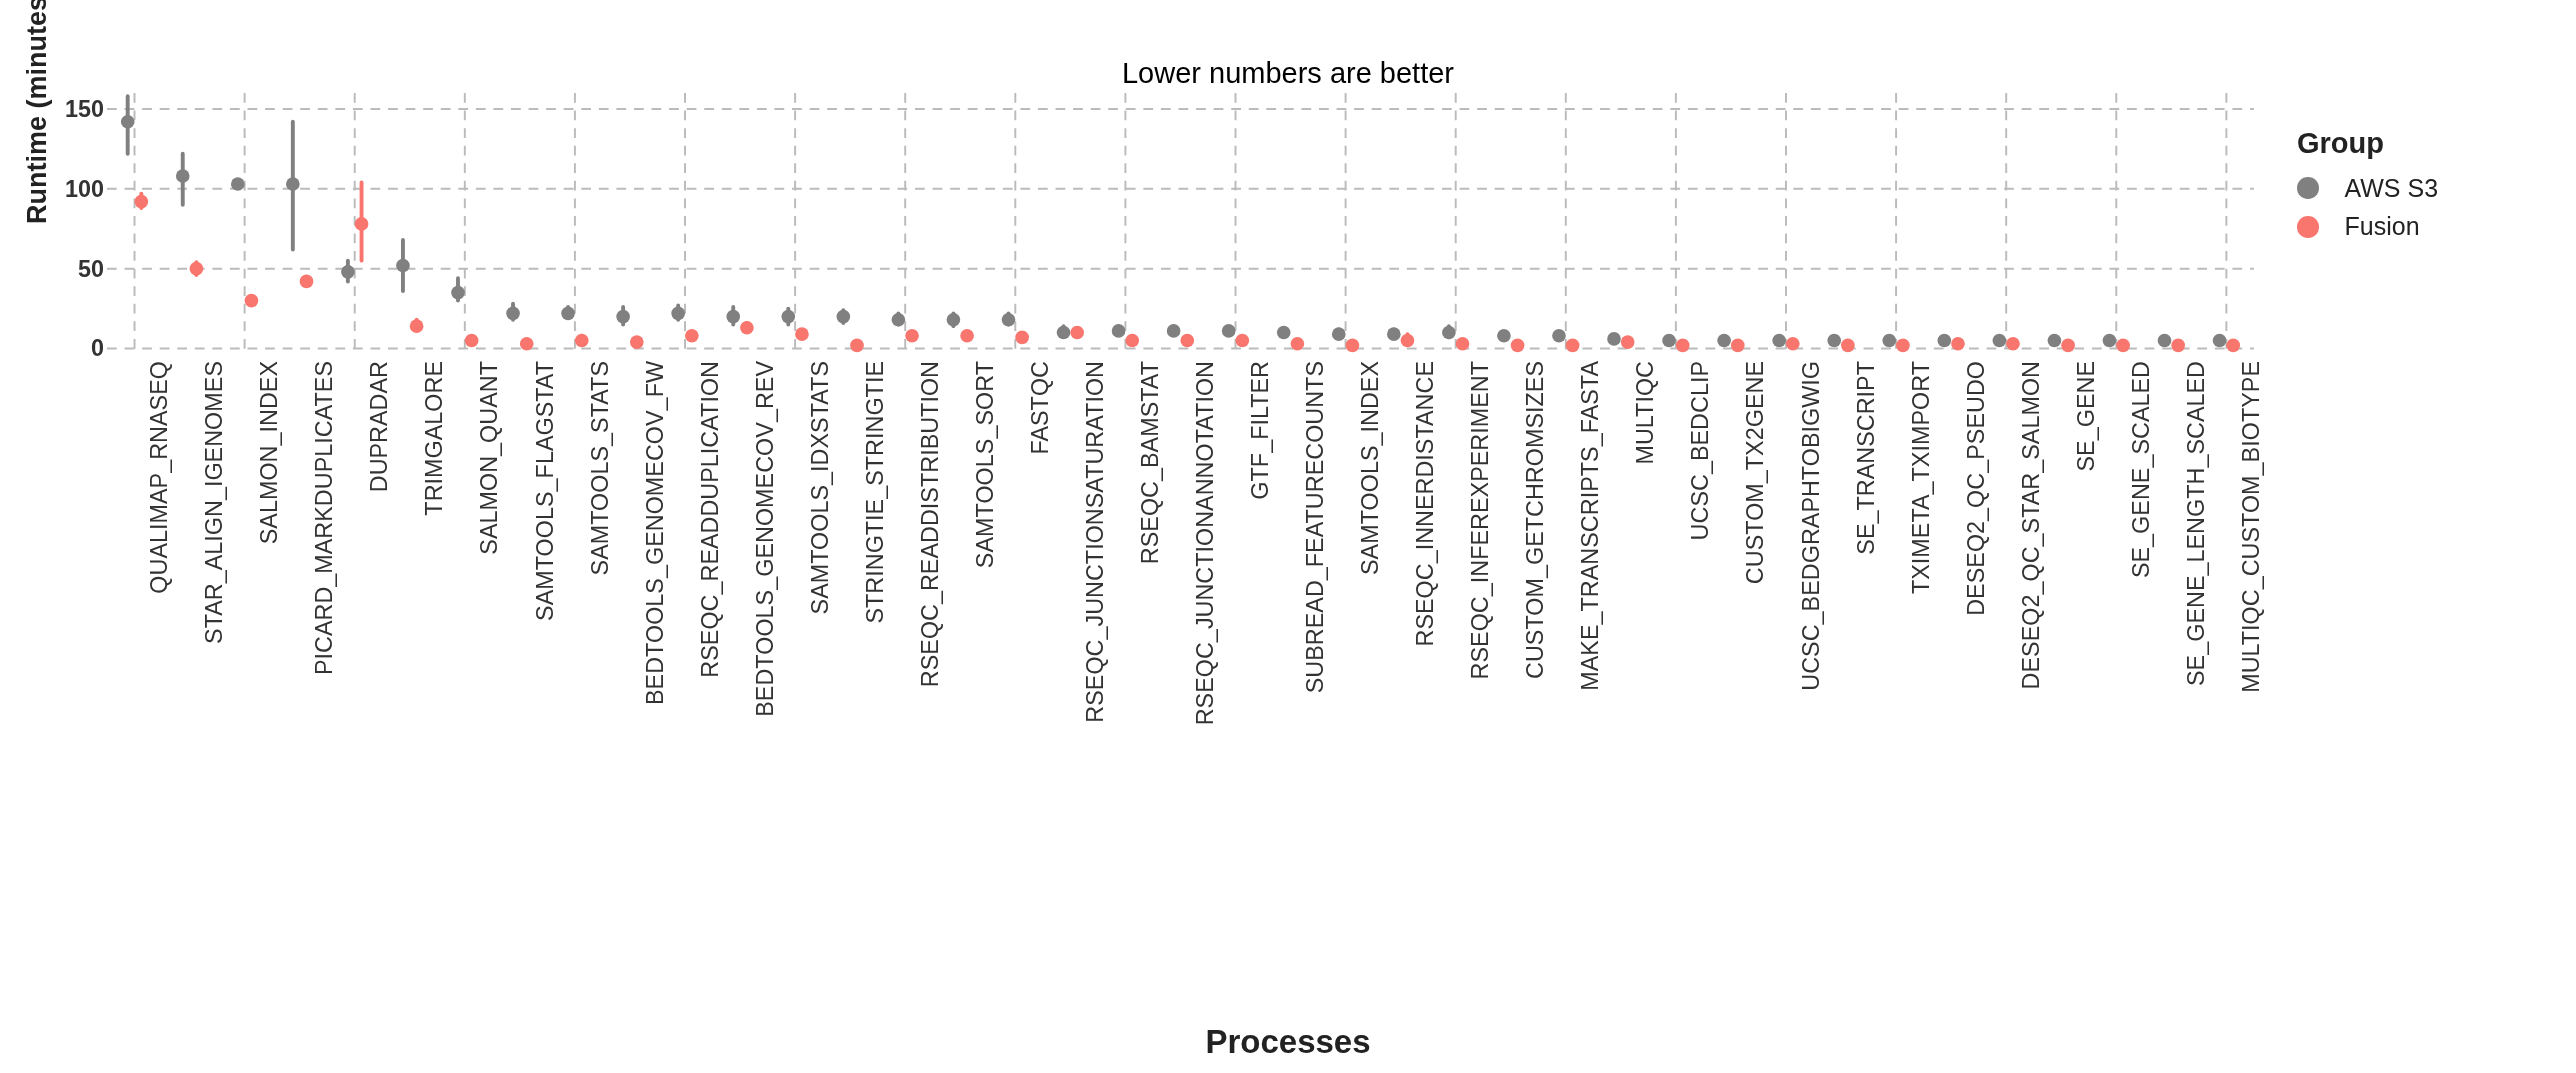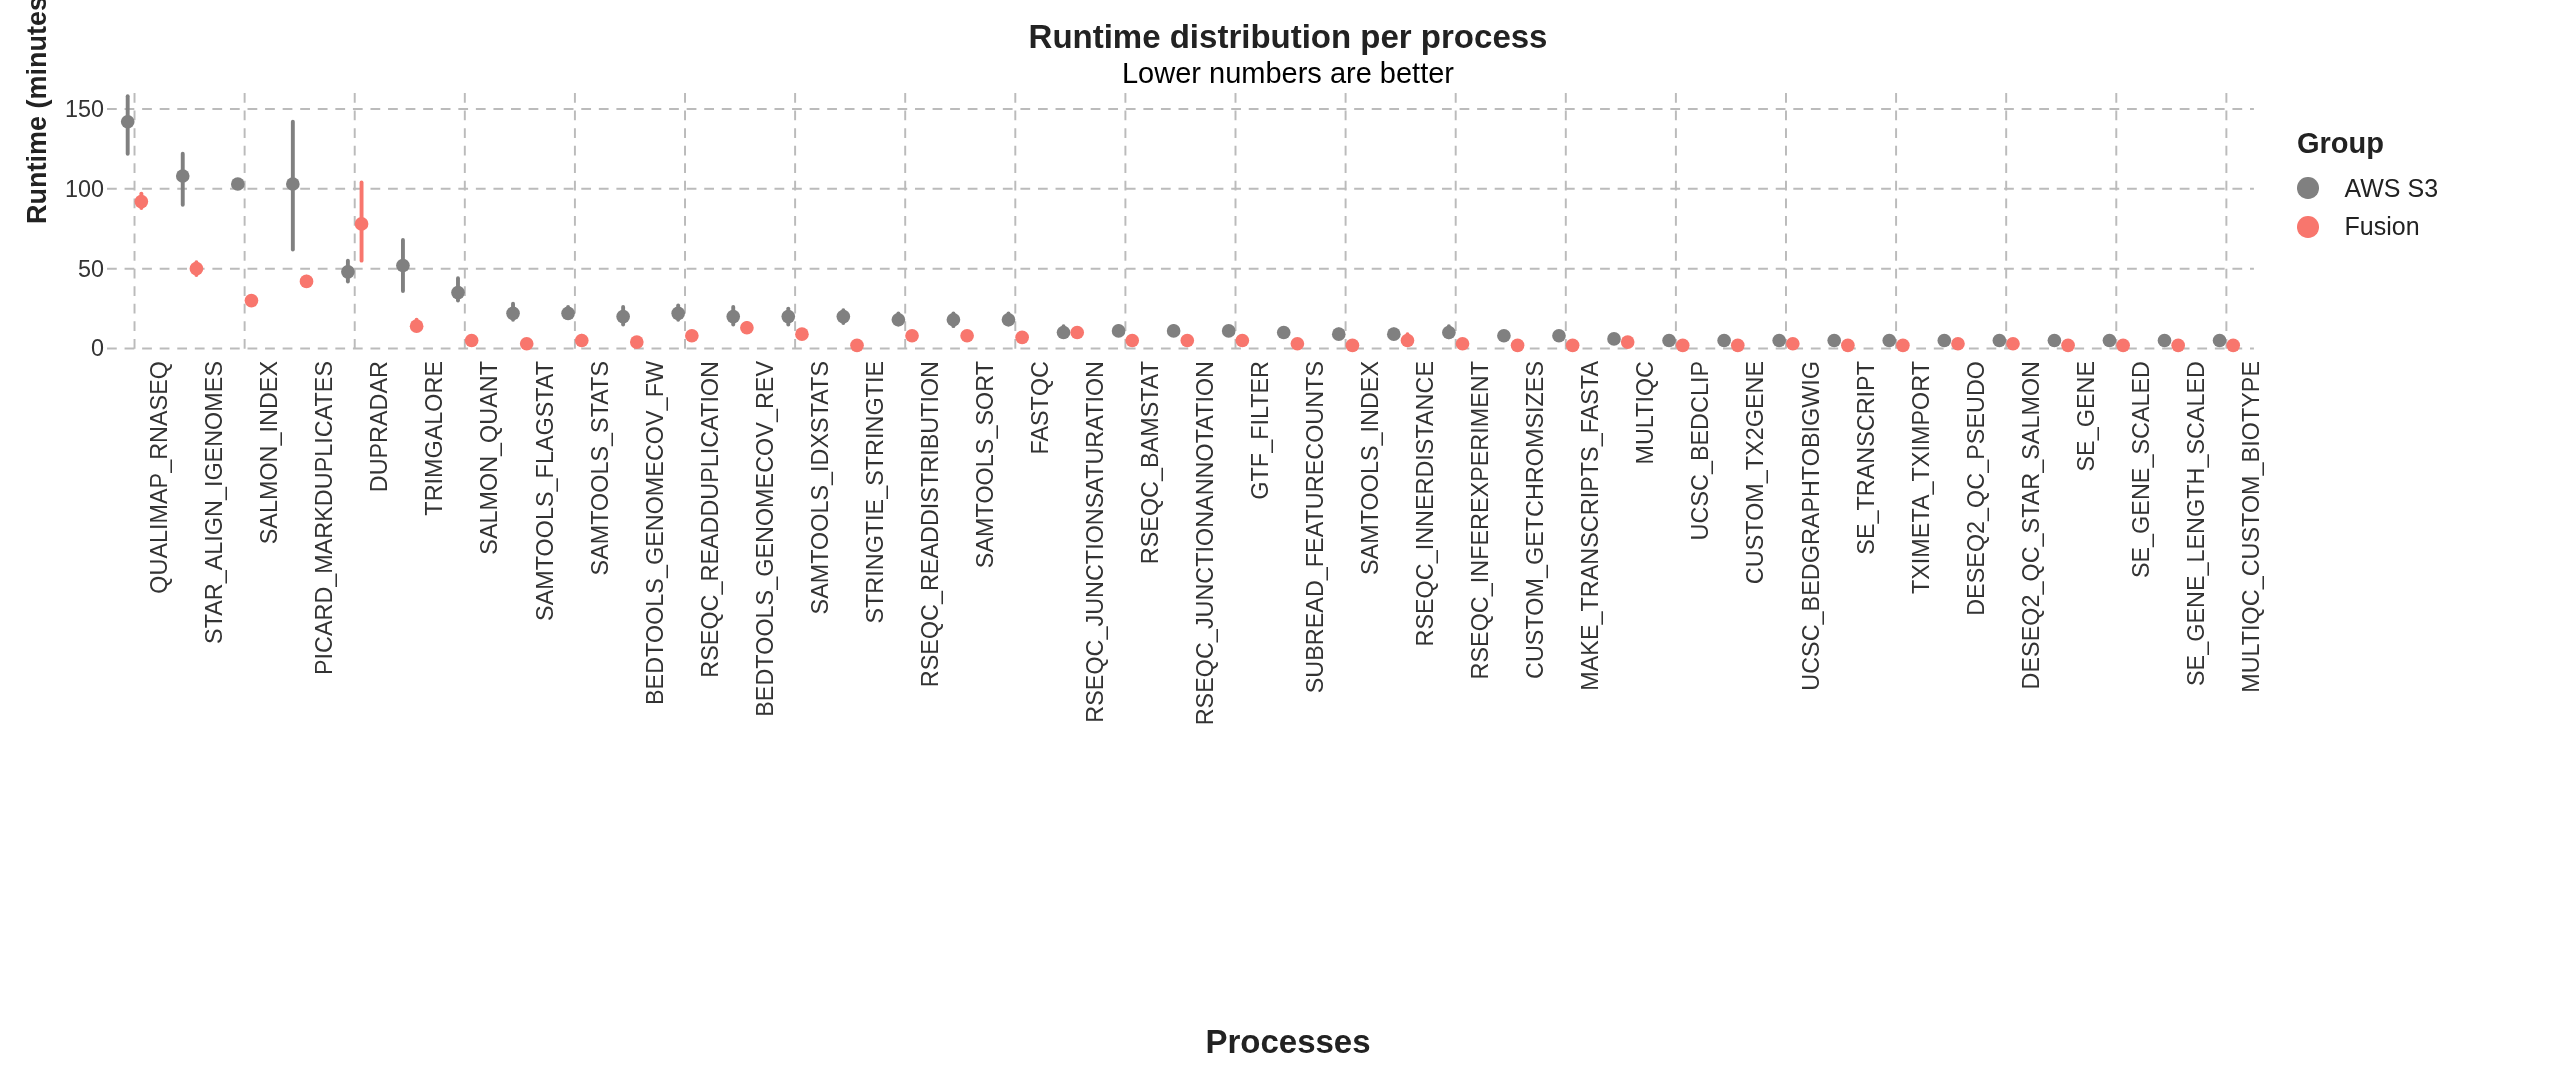--- a/index.html
+++ b/index.html
@@ -89,20 +89,21 @@
     inset: 0;
   }
   .ytick {
     position: absolute;
     left: -62px;
     width: 59px;
     text-align: right;
     font-size: 23.4px;
     color: #333;
     transform: translateY(-50%);
+    font-weight: bold;
   }
   .xticks {
     position: absolute;
     left: 107px;
     top: 361px;
     width: 2147px;
     height: 605px;
   }
   .xtick {
     position: absolute;
@@ -126,21 +127,20 @@
   }
   .pt {
     stroke: none;
   }
 </style>
 </head>
 <body>
 
 <div class="chart-wrap">
 
-  <div class="title">Runtime distribution per process</div>
   <div class="subtitle">Lower numbers are better</div>
   <div class="ylabel">Runtime (minutes)</div>
   <div class="xlabel">Processes</div>
 
   <div class="legend">
     <div class="legend-title">Group</div>
     <div class="legend-row">
       <span class="legend-dot" style="background:#808080"></span>
       <span>AWS S3</span>
     </div>

